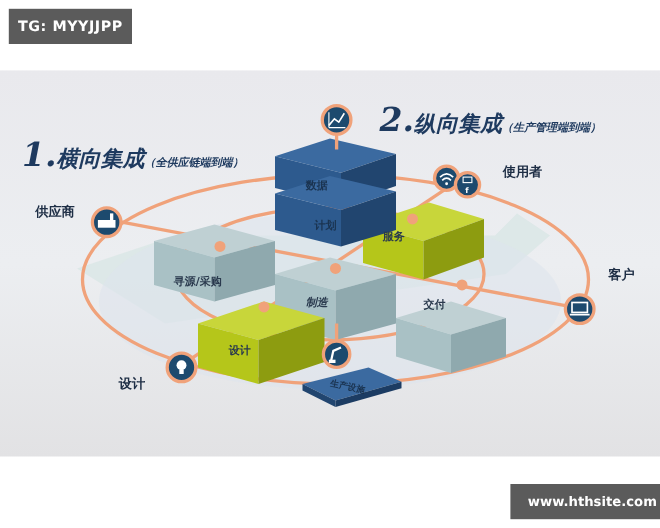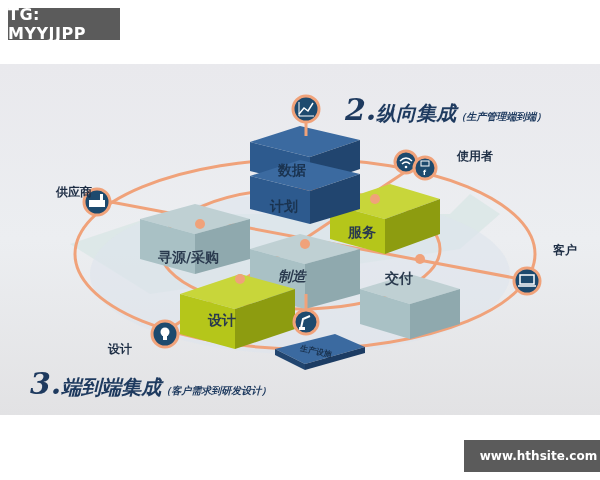--- a/index.html
+++ b/index.html
@@ -1,29 +1,29 @@
 <!DOCTYPE html>
 <html><head>
 <meta charset="utf-8">
 <style>
   html, body { margin:0; padding:0; }
   body { width:600px; height:480px; background:#ffffff; position:relative; overflow:hidden;
          font-family:"DejaVu Sans", sans-serif; }
   .watermark-top { position:absolute; left:8px; top:8px; width:112px; height:32px; background:#5b5b5b;
-         color:#fff; font-size:16px; font-weight:bold; display:flex; align-items:center; justify-content:center; letter-spacing:0.5px; }
+         color:#fff; font-size:13px; font-weight:bold; display:flex; align-items:center; justify-content:center; letter-spacing:0.5px; }
   .watermark-bottom { position:absolute; left:464px; top:440px; width:149px; height:32px; background:#5b5b5b;
          color:#fff; font-size:12px; font-weight:bold; display:flex; align-items:center; justify-content:center; }
   .diagram { position:absolute; left:0; top:64px; width:600px; height:351px; background:linear-gradient(180deg,#e9e9ed 0%,#eceef1 50%,#e2e2e4 100%); overflow:hidden; }
   svg { position:absolute; left:0; top:0; }
   .title { position:absolute; color:#1e3a5f; font-weight:bold; font-style:italic; white-space:nowrap; }
   .title .num { font-family:"DejaVu Serif", serif; font-size:30px; }
   .title .main { font-size:20px; }
   .title .sub { font-size:10px;font-family:Liberation Mono, monospace; }
   .node-label { position:absolute; color:#1e2e45; font-weight:bold; font-size:12px; white-space:nowrap; }
-  .box-label { position:absolute; color:#2a3a4e; font-weight:bold; font-size:14px; white-space:nowrap; }
+  .box-label { position:absolute; color:#2a3a4e; font-weight:bold; font-size:10px; white-space:nowrap; }
 </style>
 </head>
 <body>
 
 <div class="watermark-top">TG: MYYJJPP</div>
 
 <div class="diagram">
   <svg width="600" height="351" viewBox="0 0 600 351">
 
     <polygon points="70,180 160,150 450,150 470,130 500,150 460,185 150,230" fill="#d7e6e4" opacity="0.7"></polygon>
@@ -107,35 +107,35 @@
       <circle cx="165" cy="268" r="4.5" fill="#fff"></circle>
       <rect x="163" y="272" width="4" height="4" fill="#fff"></rect>
     </g>
     <g>
       <circle cx="306" cy="258" r="12" fill="#1d4a6e" stroke="#f0a27a" stroke-width="3"></circle>
       <polyline points="301,264 303,255 310,252" fill="none" stroke="#fff" stroke-width="2"></polyline>
       <rect x="299" y="263" width="6" height="3" fill="#fff"></rect>
     </g>
   </svg>
 
+  <div class="title" style="left:20px;top:60px;">
+    <span class="num">1.</span><span class="main">横向集成</span><span class="sub">（全供应链端到端）</span>
+  </div>
   <div class="title" style="left:345px;top:28px;">
     <span class="num">2.</span><span class="main">纵向集成</span><span class="sub">（生产管理端到端）</span>
   </div>
-  <div class="title" style="left:30px;top:302px;">
-    <span class="num">3.</span><span class="main">端到端集成</span><span class="sub">（客户需求到研发设计）</span>
-  </div>
 
-  <div class="node-label" style="left:32px;top:120px;margin-left:24px;">供应商</div>
+  <div class="node-label" style="left:32px;top:120px;">供应商</div>
   <div class="node-label" style="left:457px;top:84px;">使用者</div>
   <div class="node-label" style="left:553px;top:178px;">客户</div>
   <div class="node-label" style="left:108px;top:277px;">设计</div>
 
   <div class="box-label" style="left:278px;top:98px;color:#1a3350;">数据</div>
-  <div class="box-label" style="left:270px;top:134px;color:#1a3350;">计划</div>
-  <div class="box-label" style="left:348px;top:160px;">服务</div>
+  <div class="box-label" style="left:286px;top:134px;color:#1a3350;">计划</div>
+  <div class="box-label" style="left:348px;top:144px;">服务</div>
   <div class="box-label" style="left:158px;top:185px;">寻源/采购</div>
   <div class="box-label" style="left:278px;top:204px;font-style:italic;">制造</div>
   <div class="box-label" style="left:385px;top:206px;">交付</div>
   <div class="box-label" style="left:208px;top:248px;">设计</div>
   <div class="box-label" style="left:300px;top:282px;color:#1a3350;font-size:8px;transform:rotate(12deg);">生产设施</div>
 </div>
 
 <div class="watermark-bottom">www.hthsite.com</div>
 
 </body></html>

